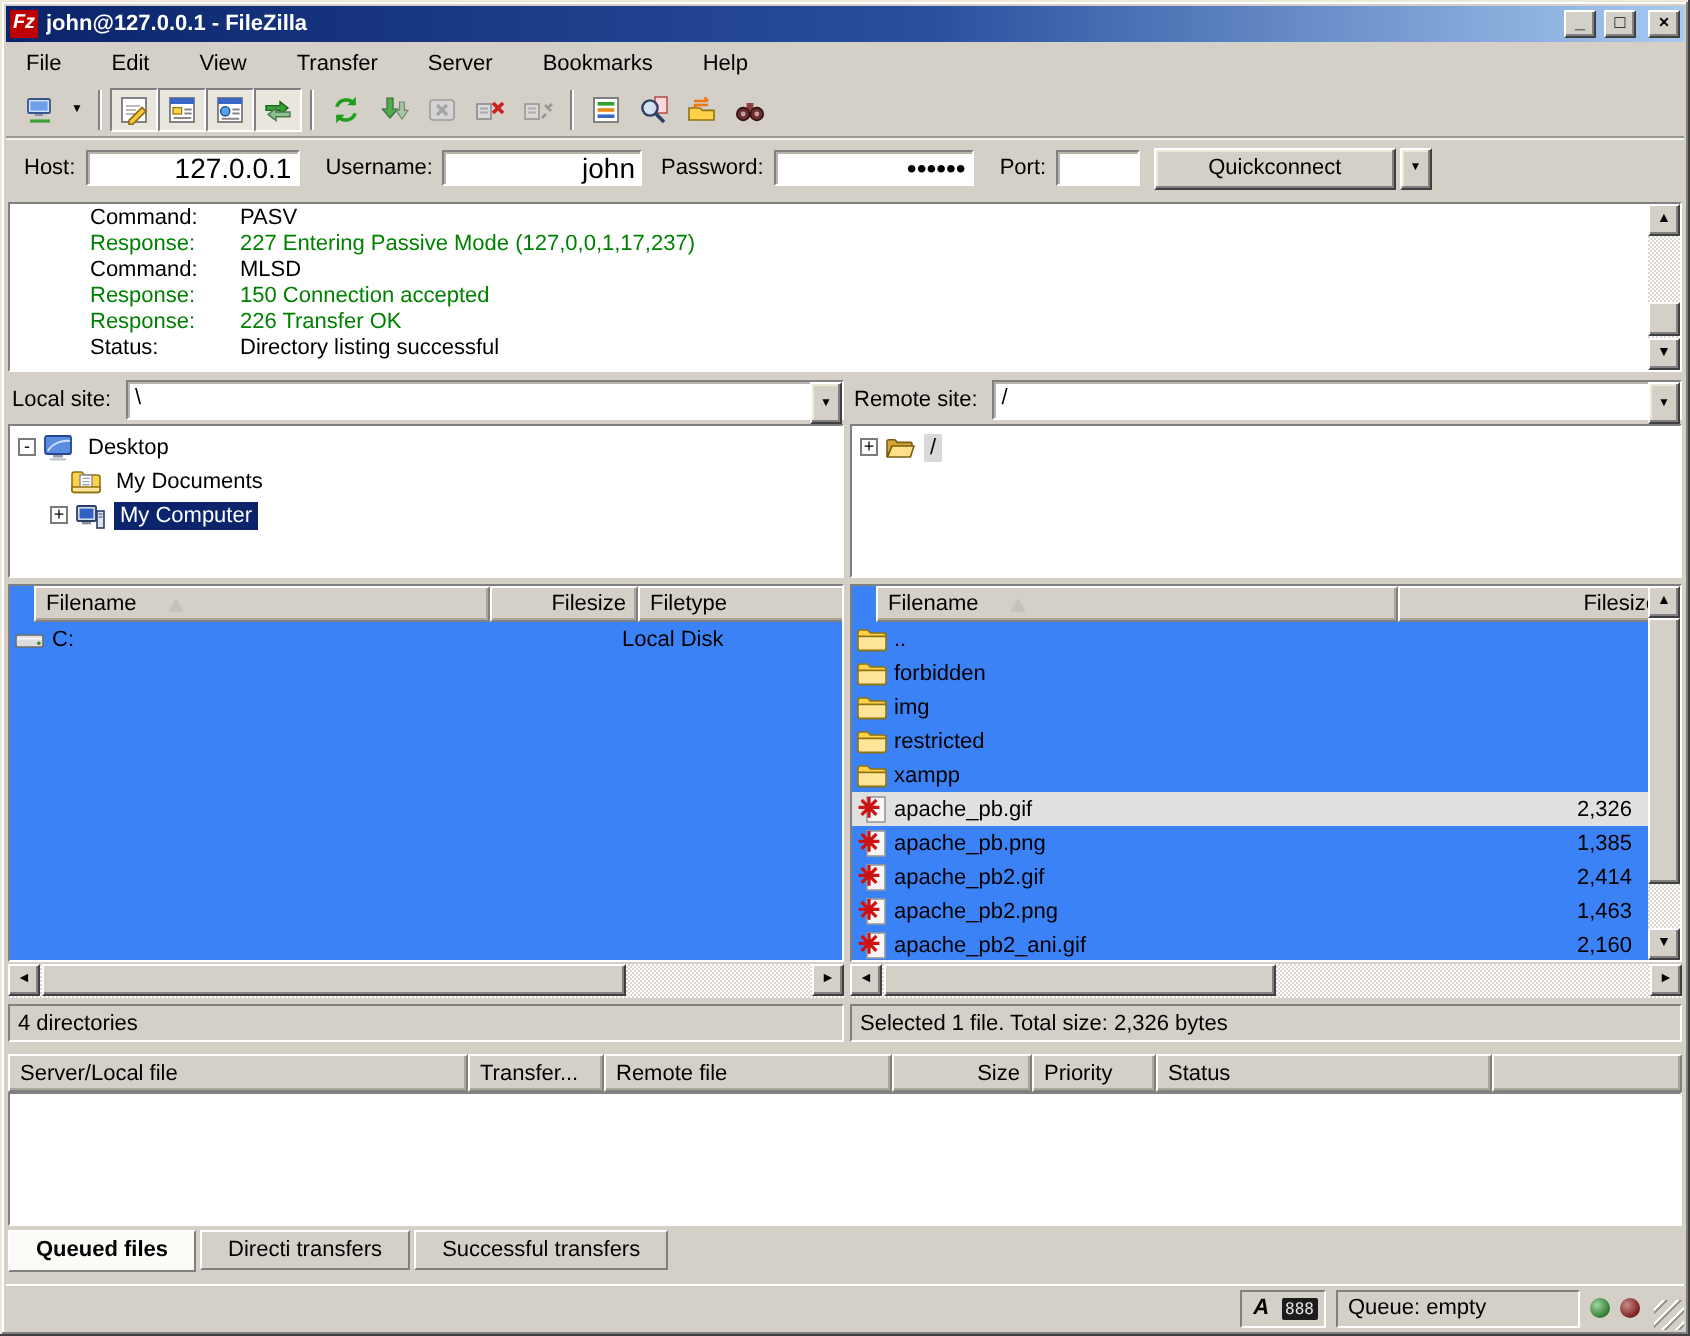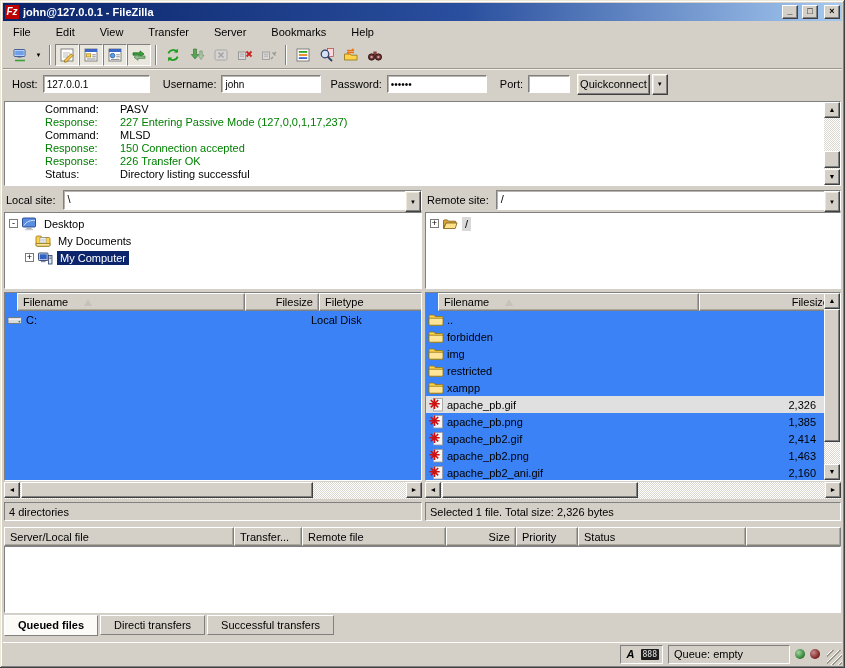--- a/index.html
+++ b/index.html
@@ -65,29 +65,29 @@
   .quickbar {
     position:absolute; top:68px; left:3px; right:3px; height:31px;
     display:flex; align-items:center; padding-left:9px;
     border-top:1px solid #9a968c; box-shadow: inset 0 1px 0 #f4f2ec;
   }
   .qlabel { margin-right:5px; white-space:nowrap; }
   .field {
     height:18px; background:#fff; border:1px solid;
     border-color:#808080 #fff #fff #808080;
     box-shadow: inset 1px 1px 0 #b8b4ac;
-    font-family:inherit; font-size:10px; padding:0 3px; outline:none;
+    font-family:inherit; font-size:14px; padding:0 3px; outline:none;text-align:right;
   }
   .btn3d {
     height:21px; background:#d4d0c8; border:1px solid;
     border-color:#fff #404040 #404040 #fff;
     box-shadow: inset -1px -1px 0 #808080, inset 1px 1px 0 #ece9d8;
     display:flex; align-items:center; justify-content:center;
   }
-  .qc-btn { padding:0 2px; margin-left:7px; }
+  .qc-btn { padding:0 26px; margin-left:7px; }
   .qc-drop { width:16px; margin-left:2px; font-size:6px; }
   
   .log {
     position:absolute; top:101px; left:4px; right:4px; height:85px;
     background:#fff; border:1px solid; border-color:#808080 #fff #fff #808080;
     padding-top:1px; overflow:hidden;padding-left:37px;
   }
   .logline { height:13px; line-height:13px; display:flex; white-space:nowrap; }
   .loglabel { width:78px; padding-left:3px; flex:none; }
   .t-response { color:#008000; }

